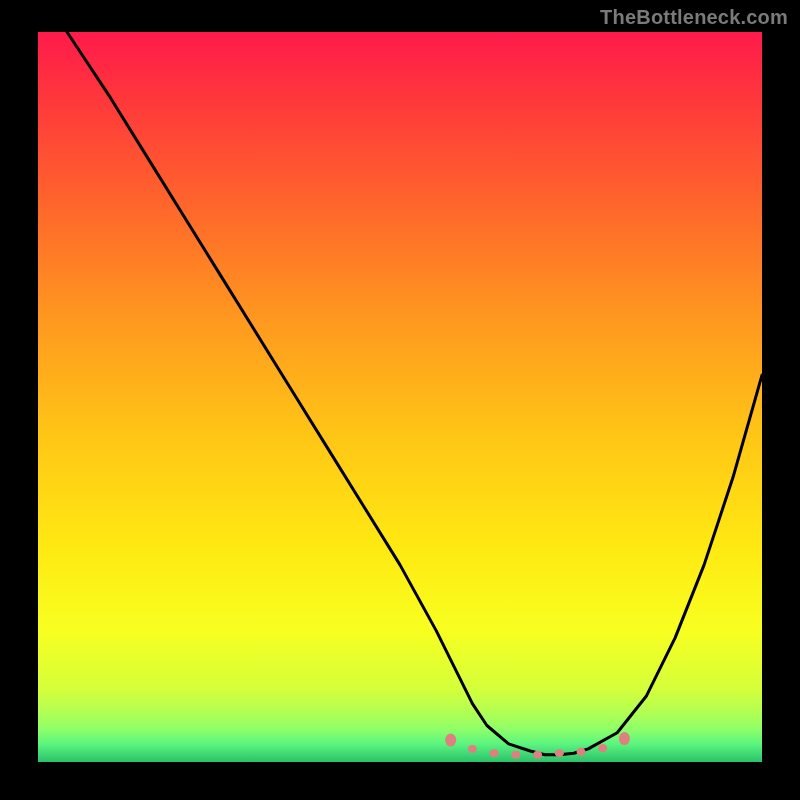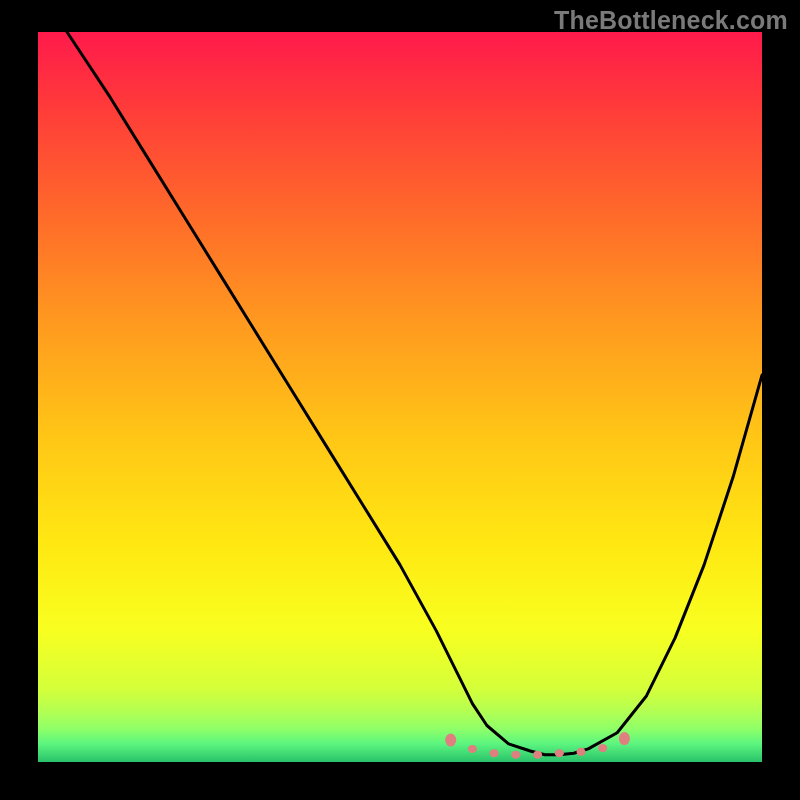--- a/index.html
+++ b/index.html
@@ -14,21 +14,21 @@
     position: relative;
     width: 800px;
     height: 800px;
     background: #000000;
   }
   .watermark {
     position: absolute;
     top: 6px;
     right: 12px;
     font-family: Arial, Helvetica, sans-serif;
-    font-size: 25px;
+    font-size: 20px;
     font-weight: bold;
     color: #7a7a7a;
     letter-spacing: 0.2px;
   }
   svg.plot {
     position: absolute;
     left: 0;
     top: 0;
     width: 800px;
     height: 800px;

